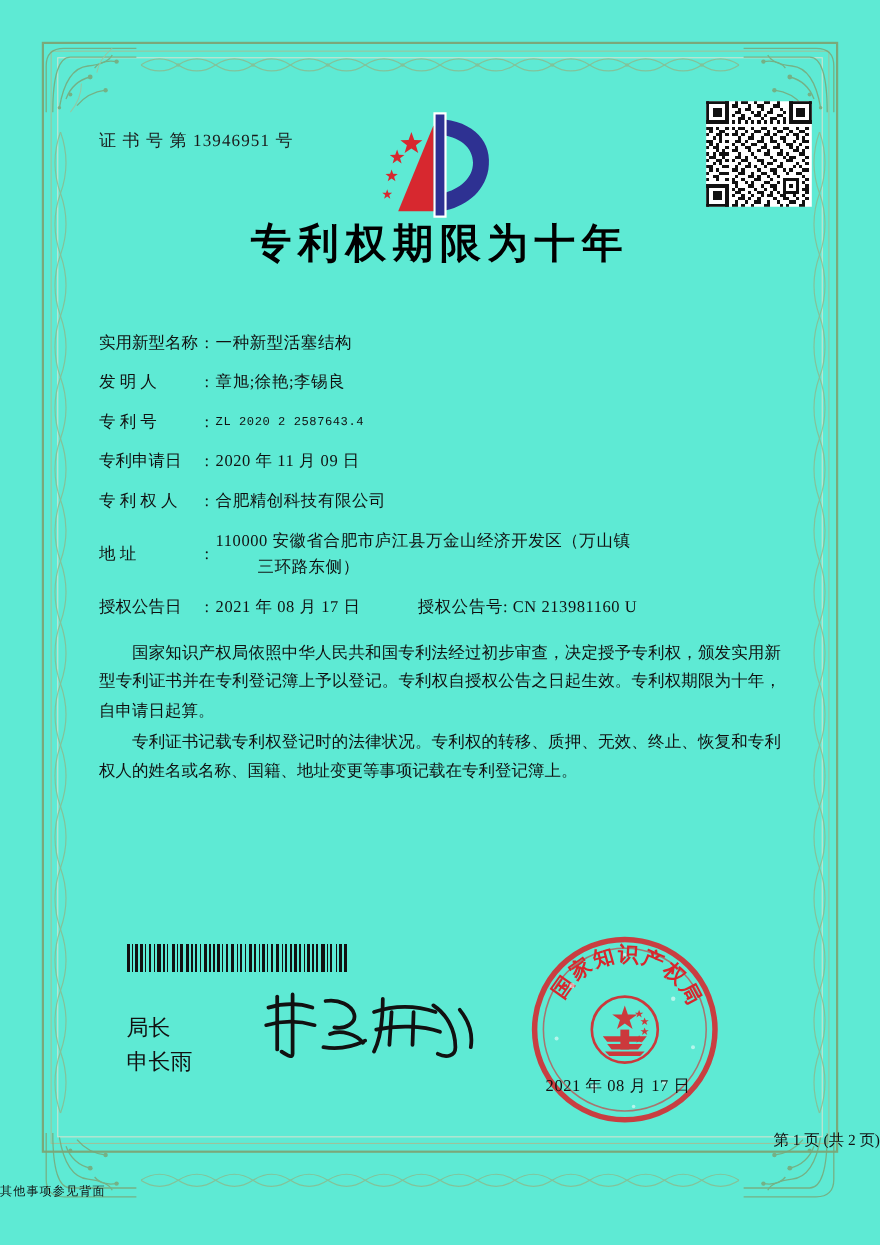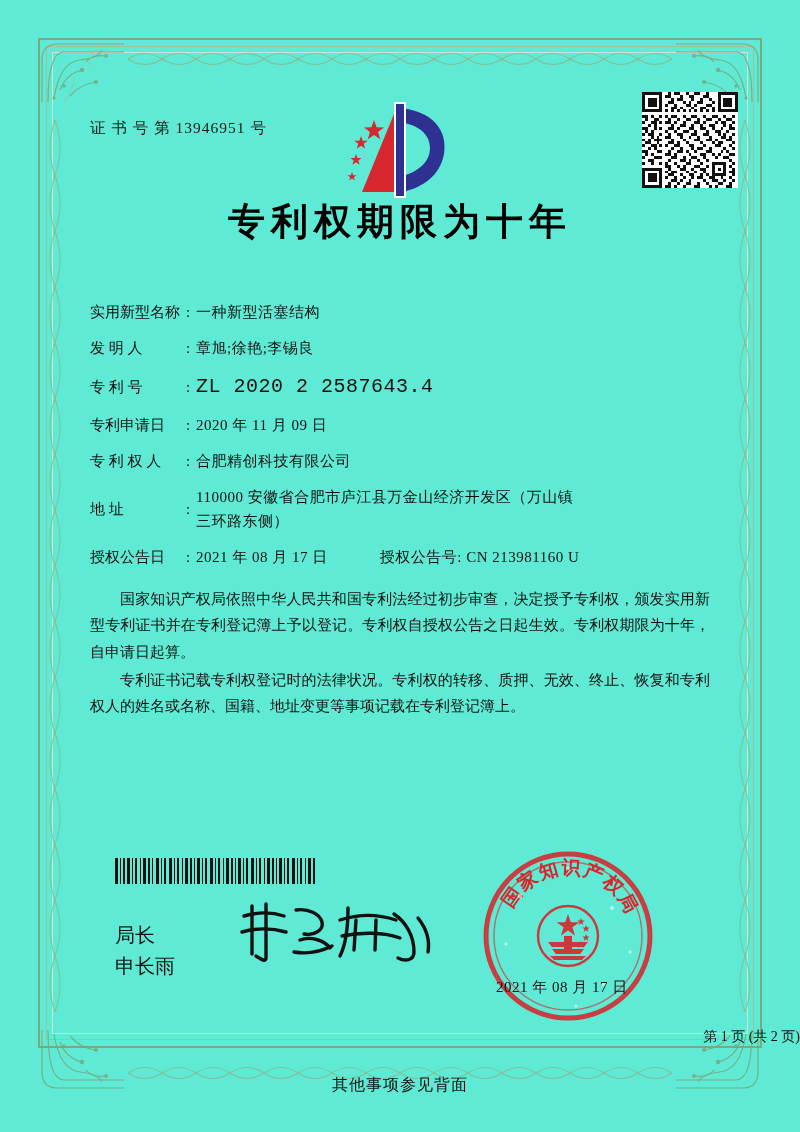--- a/index.html
+++ b/index.html
@@ -150,25 +150,26 @@
   .f-colon {
     flex: 0 0 10px;
     width: 10px;
   }
   .f-value {
     flex: 1 1 auto;
     letter-spacing: .5px;
   }
   .f-value.mono {
     font-family: "Liberation Mono", monospace;
-    font-size: 20px;
+    font-size: 11px;
   }
   .f-value .second-line {
     display: block;
     margin-top: 9px;
+    margin-left: 38px;
   }
   .inline-pair {
     display: flex;
     width: 100%;
   }
   .inline-pair .right-label {
     margin-left: 52px;
     white-space: nowrap;
   }
 
@@ -235,22 +236,21 @@
     top: 1028px;
     text-align: right;
     font-size: 14px;
     color: #111;
   }
   .footnote {
     position: absolute;
     left: 0;
     right: 0;
     top: 1075px;
-    text-align: center;
-    font-size: 16px;
+    font-size: 11px;
     color: #111;
     letter-spacing: 1px;
   }
 </style>
 </head>
 <body>
 
 <div class="page">
 
   <div class="frame-outer"></div>

